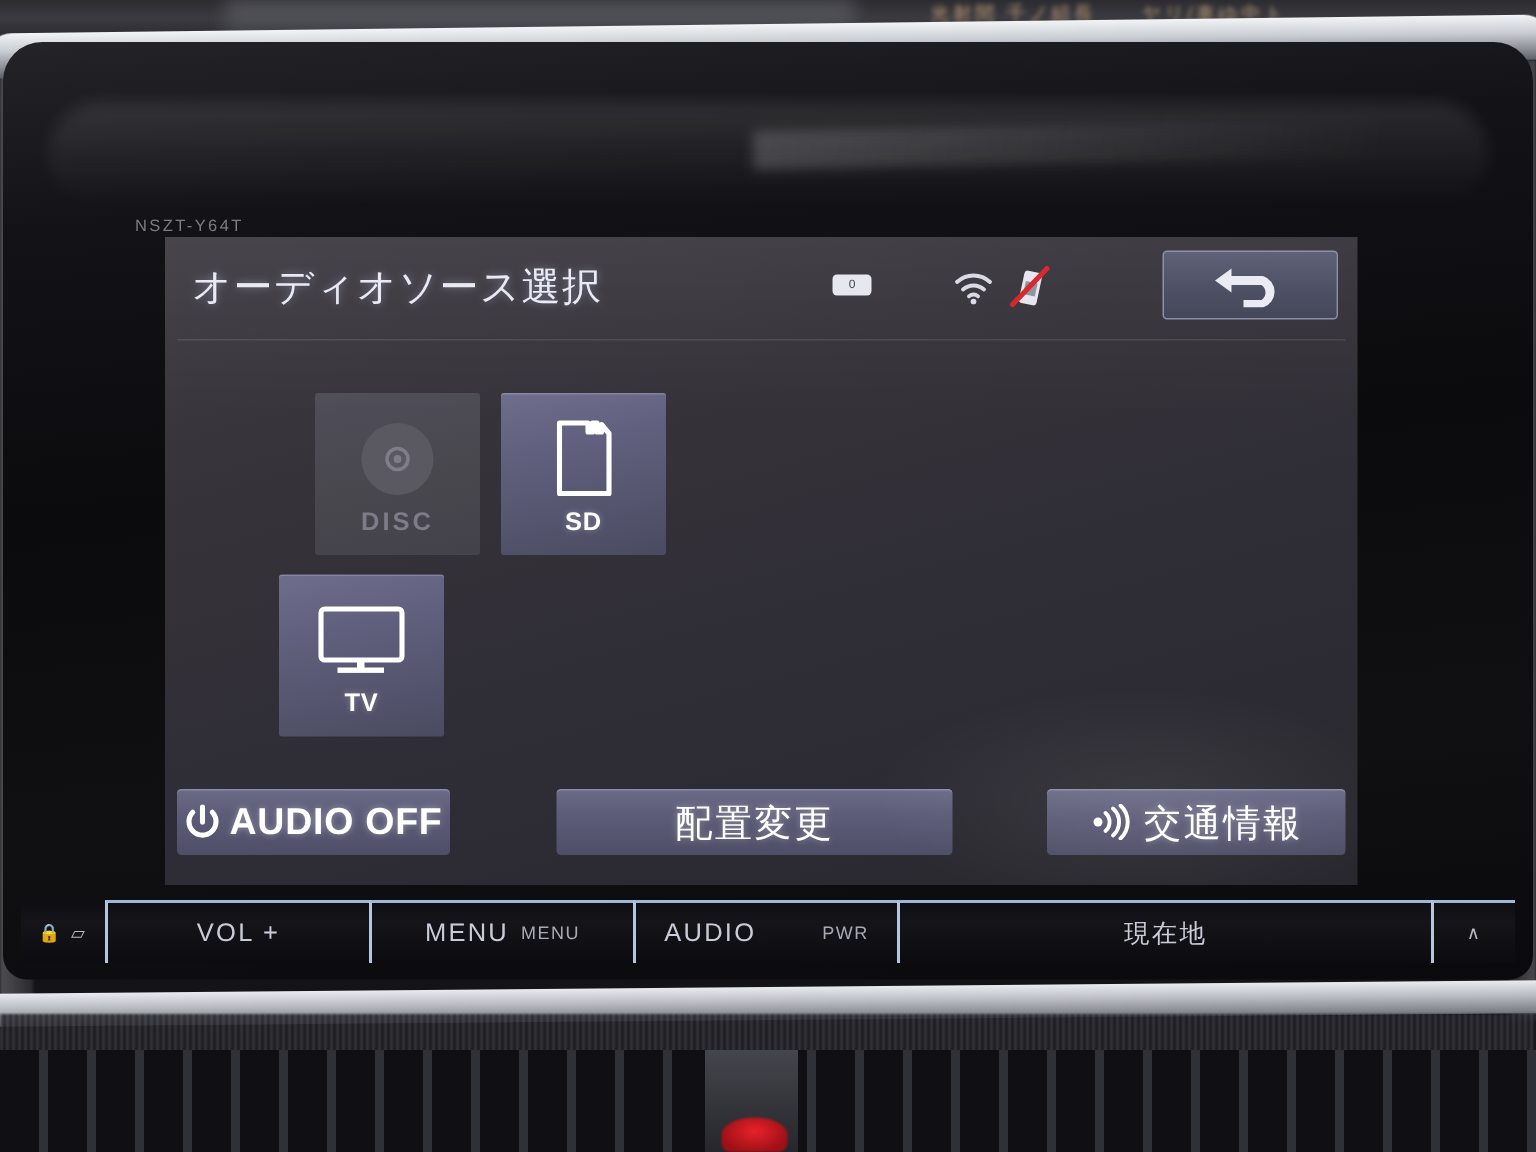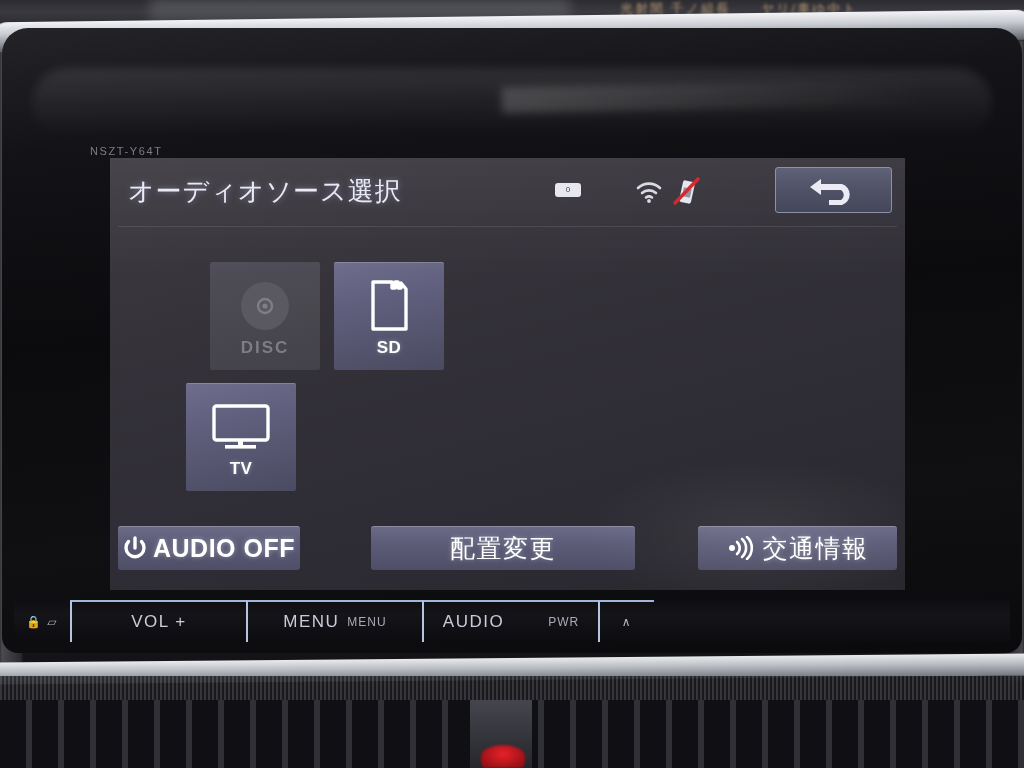--- a/index.html
+++ b/index.html
@@ -482,20 +482,23 @@
     <div class="hwbtn hw-menu">
       <span>MENU</span>
       <span class="sub">MENU</span>
     </div>
 
     <div class="hwbtn hw-audio">
       <span>AUDIO</span>
       <span class="sub">PWR</span>
     </div>
 
+    <div class="hwbtn hw-genzai">
+      <span>現在地</span>
+    </div>
 
     <div class="hwbtn hw-last">
       <span class="eject-glyph">∧</span>
     </div>
   </div>
 
   <div class="chrome-bottom"></div>
   <div class="vent-mesh"></div>
   <div class="vent-slats"></div>
   <div class="vent-center"></div>

